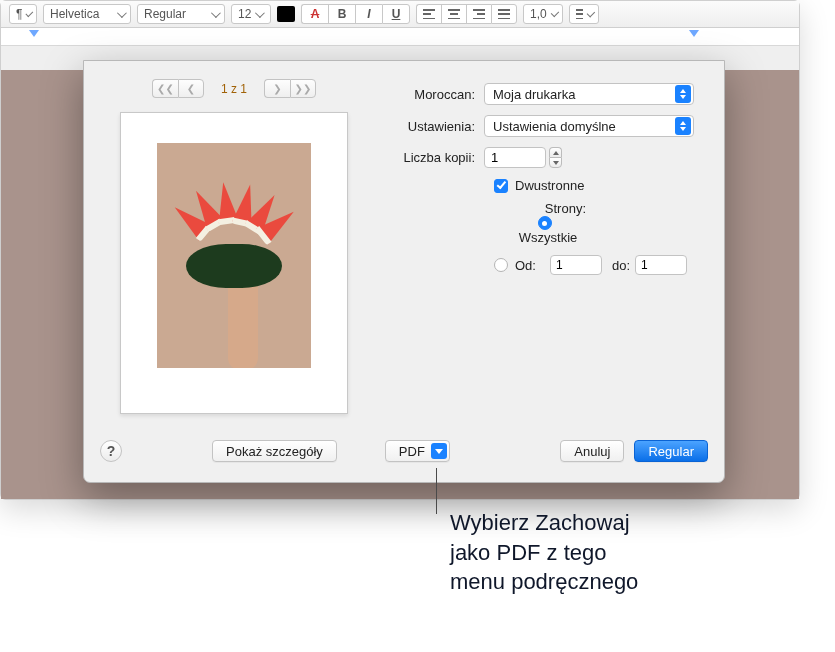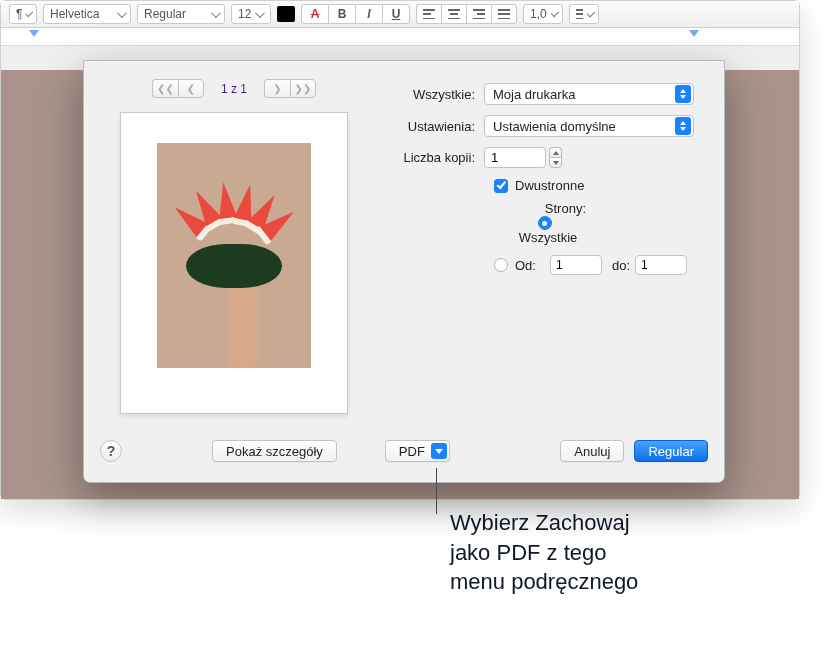--- a/index.html
+++ b/index.html
@@ -38,21 +38,21 @@
 
     
     .dialog { position:absolute; left:83px; top:60px; width:642px; height:423px; background:#f0f0f0; border:1px solid #b8b8b8; border-radius: 0 0 7px 7px; box-shadow: 0 15px 40px rgba(0,0,0,.35); display:flex; flex-direction:column; }
     .dialog-main { flex:1; display:flex; }
     .preview-col { width: 300px; padding: 18px 0 0 0; display:flex; flex-direction:column; align-items:center; }
     .pager { display:flex; align-items:center; gap:10px; }
     .pager-btn { display:flex;}
     .pager-btn span { width:26px; height:19px; background:linear-gradient(#fdfdfd,#efefef); border:1px solid #c3c3c3; display:flex; align-items:center; justify-content:center; font-size:10px; color:#aaa;}
     .pager-btn span:first-child{ border-radius:4px 0 0 4px; border-right:none;}
     .pager-btn span:last-child{ border-radius:0 4px 4px 0;}
-    .pager-lbl { font-size:12px; color:#4c1d95; min-width:40px; text-align:center;}
+    .pager-lbl { font-size:12px; color:#a16207; min-width:40px; text-align:center;}
     .page-preview { margin-top:14px; width:228px; height:302px; background:#fff; border:1px solid #c8c8c8; box-shadow:0 2px 4px rgba(0,0,0,.1); padding:30px 36px;}
     .photo { width:100%; height:225px; background:#caa992; position:relative; overflow:hidden;}
     .melon { position:absolute; left:50%; top:28%; transform:translateX(-50%); width:120px; height:90px;}
     .melon-base{ position:absolute; bottom:8px; left:12px; width:96px; height:44px; background:#1d3b1e; border-radius:50%/60%;}
     .slice{position:absolute; width:0; height:0; border-left:10px solid transparent; border-right:10px solid transparent; border-bottom:40px solid #ea4a3e;}
     .slice::after{content:"";position:absolute;left:-10px;top:36px;width:20px;height:6px;background:#f4f0e2;border-radius:0 0 3px 3px;}
     .s1{left:6px;top:-6px;transform:rotate(-50deg);} .s2{left:22px;top:-18px;transform:rotate(-30deg);}
     .s3{left:42px;top:-24px;transform:rotate(-8deg);} .s4{left:62px;top:-22px;transform:rotate(12deg);}
     .s5{left:80px;top:-14px;transform:rotate(32deg);} .s6{left:94px;top:-2px;transform:rotate(52deg);}
     .hand{position:absolute;left:46%;bottom:-2px;width:30px;height:100px;background:#d6a98a;border-radius:12px;}
@@ -207,21 +207,21 @@
             <div class="slice s4"></div>
               <div class="slice s5"></div>
               <div class="slice s6"></div>
           </div>
         </div>
       </div>
     </div>
 
     <div class="form-col">
       <div class="row">
-        <span class="lbl">Wszystkie:</span>
+        <span class="lbl">Moroccan:</span>
         <div class="mac-select">
           <span>Moja drukarka</span>
           <span class="sel-arrows"></span>
         </div>
       </div>
       <div class="row">
         <span class="lbl">Ustawienia:</span>
         <div class="mac-select">
           <span>Ustawienia domyślne</span>
           <span class="sel-arrows"></span>

